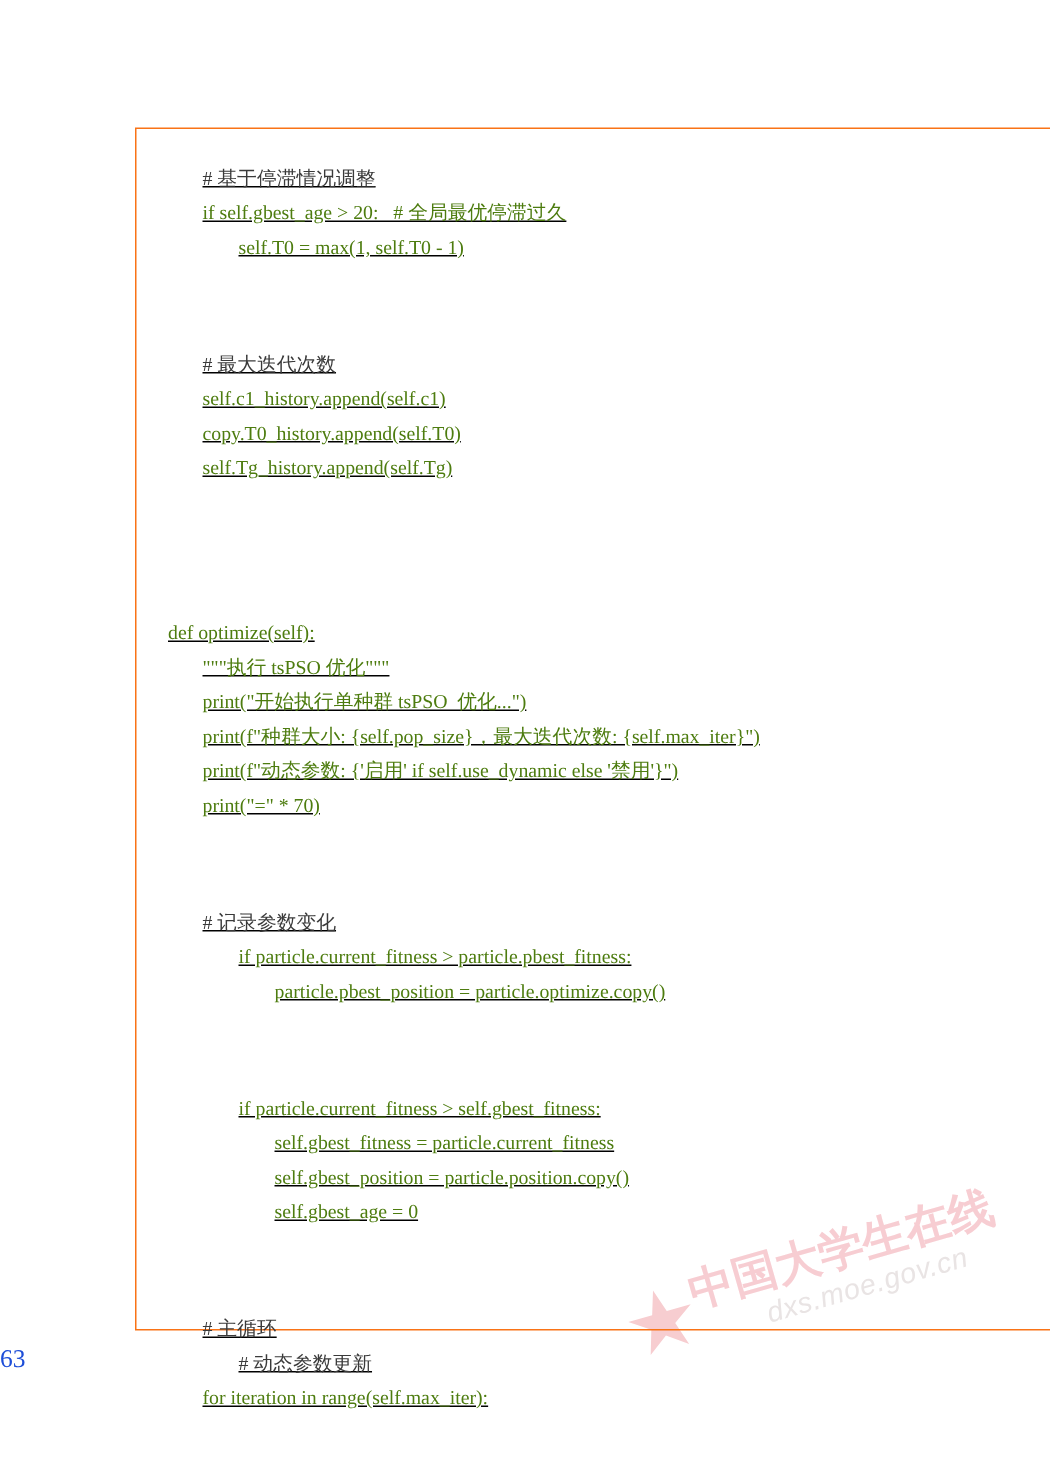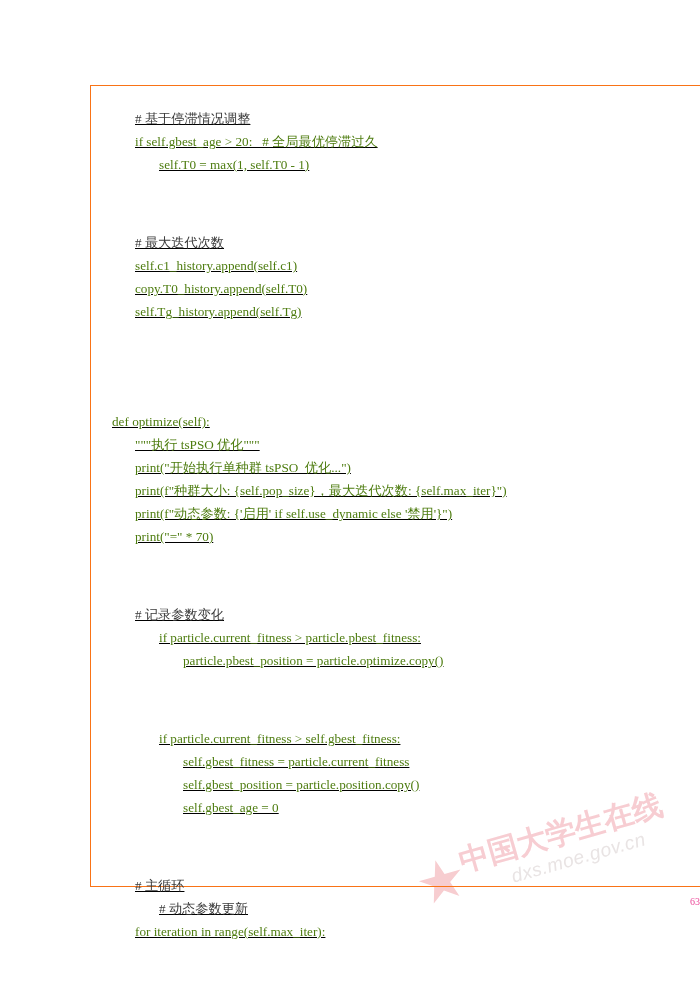--- a/index.html
+++ b/index.html
@@ -109,23 +109,23 @@
   .pad-top {
     height: 21px;
   }
 
   
   .page-number {
     position: absolute;
     left: 0;
     right: 0;
     top: 896px;
-    text-align: right;
-    font-size: 10px;
-    color: #ec4899;
+    text-align: left;
+    font-size: 17px;
+    color: #1d4ed8;
     font-family: "Liberation Serif", "DejaVu Serif", serif;
     z-index: 10;
   }
 </style>
 </head>
 <body>
 
 <div class="page">
 
   <div class="watermark">

